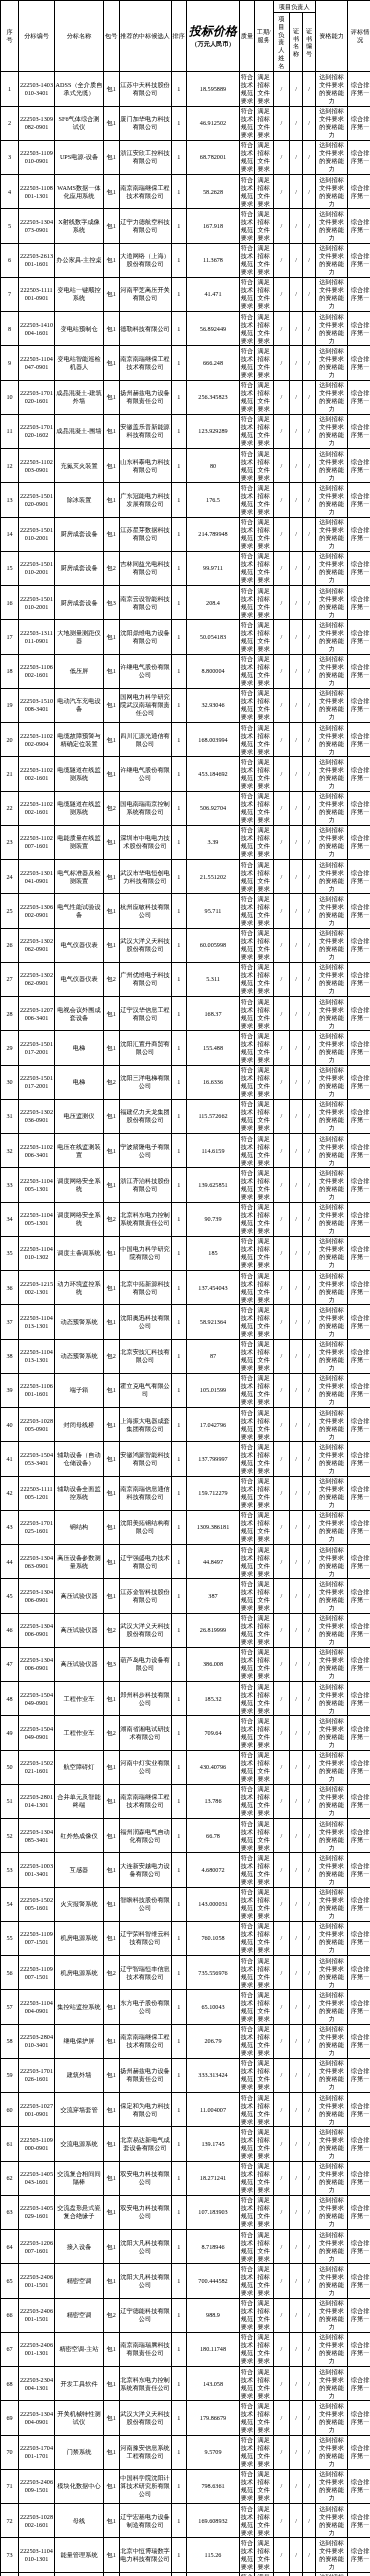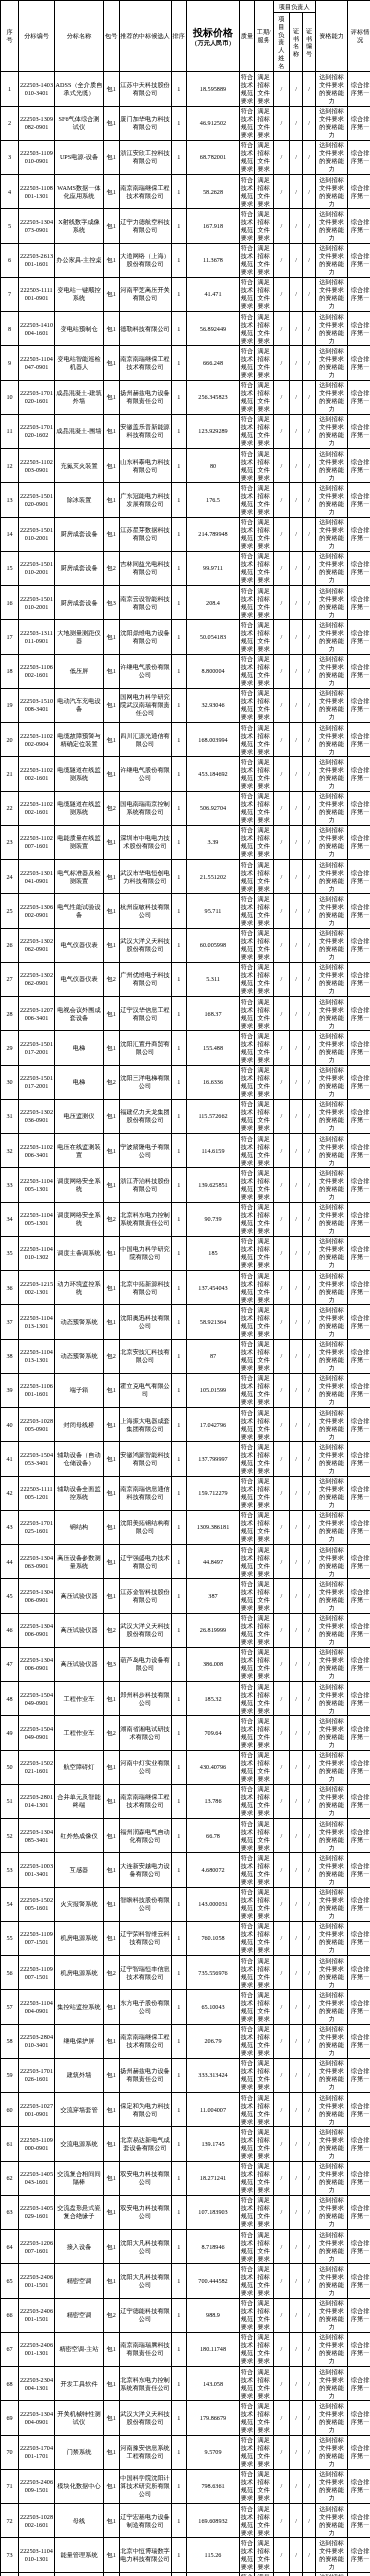--- a/index.html
+++ b/index.html
@@ -19,21 +19,21 @@
     line-height:1.3;
     padding:0.5px;
     word-break:break-all;
     overflow:hidden;
   }
   thead tr.group-row th{height:10.3px;}
   thead tr.sub-row th{height:57px;}
   tbody tr{height:34px;}
   .v-text{width:7.2px;margin:0 auto;word-break:break-all;line-height:1.25;}
   th.price-h{font-weight:bold;}
-  th.price-h .ln1{font-size:10px;font-weight:bold;}
+  th.price-h .ln1{font-size:12px;font-weight:bold;font-style:italic;}
   th.price-h .ln2{font-size:6.2px;font-weight:bold;}
 </style>
 </head>
 <body>
 
 <div>
   <table class="bid-table">
     <colgroup>
       <col style="width:18px">
         <col style="width:36px">

